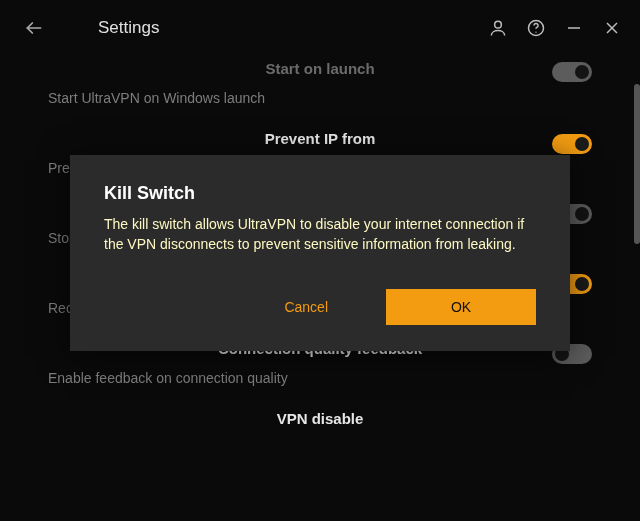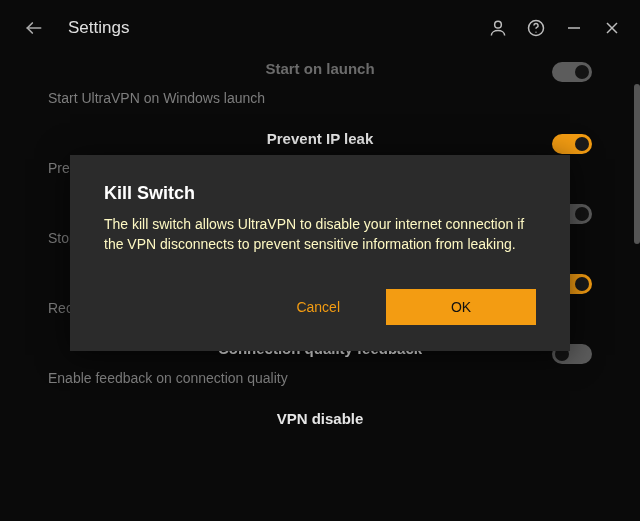--- a/index.html
+++ b/index.html
@@ -10,20 +10,21 @@
     color: #d0d0d0;
     position: relative;
   }
 
   
   .titlebar {
     height: 56px;
     display: flex;
     align-items: center;
     padding: 0 18px 0 22px;
+    gap: 30px;
   }
   .back-arrow {
     width: 24px; height: 24px;
     display: flex; align-items: center; justify-content: center;
     color: #aaa;
     cursor: pointer;
   }
   .title {
     font-size: 17px;
     font-weight: 400;
@@ -123,21 +124,21 @@
     font-size: 14px;
     line-height: 1.45;
     color: #fef9c3;
     margin-top: 10px;
   }
   .modal-actions {
     margin-top: 34px;
     display: flex;
     justify-content: flex-end;
     align-items: center;
-    gap: 22px;
+    gap: 34px;
   }
   .btn-cancel {
     color: #f39c12;
     font-size: 14px;
     background: none;
     border: none;
     cursor: pointer;
     padding: 10px 24px;
   }
   .btn-ok {
@@ -195,21 +196,21 @@
 
   <div class="setting-row cutoff" style="padding-top:4px;">
     <div class="setting-title">Start on launch</div>
     <div class="setting-desc">Start UltraVPN on Windows launch</div>
     <div class="toggle gray-on" style="top:6px;">
         <div class="knob"></div>
       </div>
   </div>
 
   <div class="setting-row">
-    <div class="setting-title">Prevent IP leak</div>
+    <div class="setting-title">Prevent IP from</div>
     <div class="setting-desc">Preve</div>
     <div class="toggle on">
         <div class="knob"></div>
       </div>
   </div>
 
   <div class="setting-row">
     <div class="setting-title">Kill Switch</div>
     <div class="setting-desc">Stop a</div>
     <div class="toggle gray-on">

